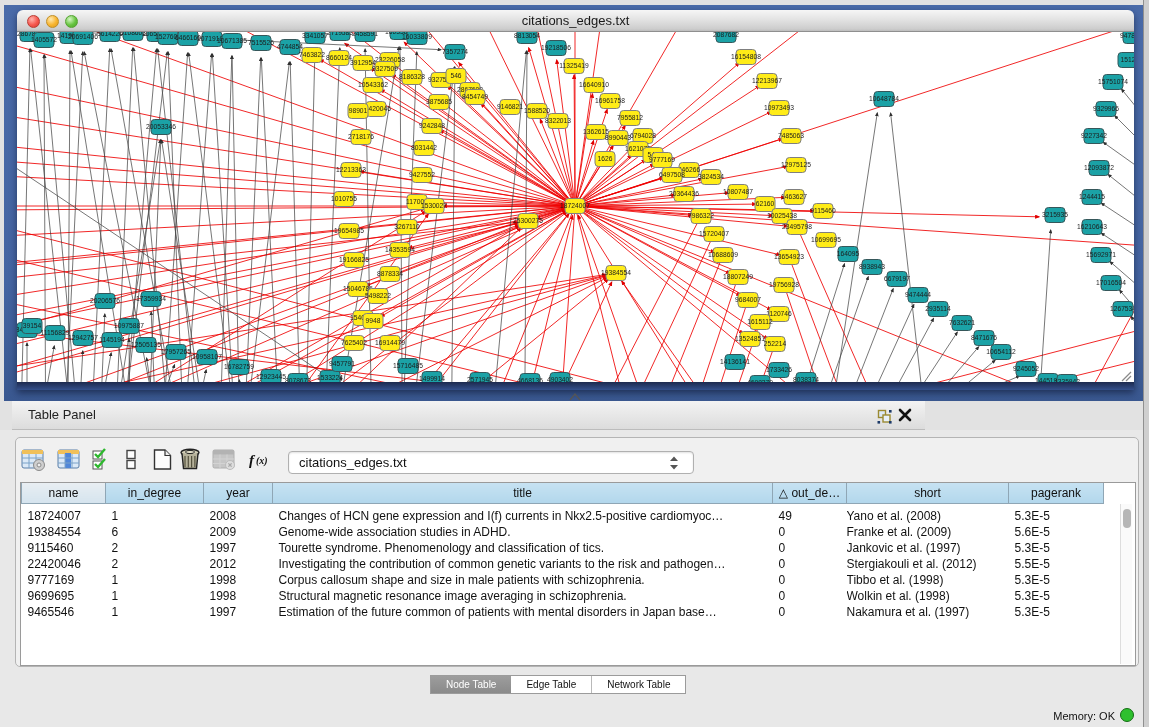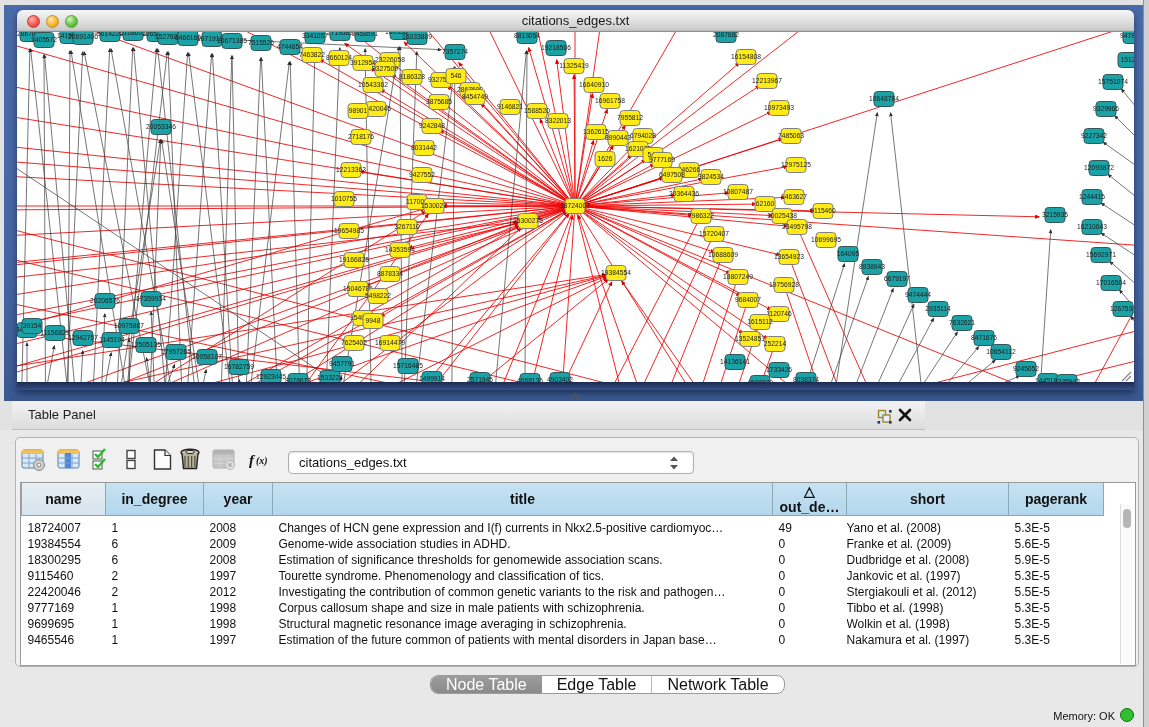--- a/index.html
+++ b/index.html
@@ -27,33 +27,33 @@
 #panel{position:absolute;left:15px;top:7px;width:1122px;height:228px;
   background:#f0f0f0;border:1px solid #b4b4b4;border-radius:5px;}
 #combo{position:absolute;left:272px;top:13px;width:394px;height:21px;background:#fff;
   border:1px solid #b0b0b0;border-radius:4px;font-size:13px;color:#111;
   line-height:21px;padding-left:10px;box-shadow:inset 0 1px 2px rgba(0,0,0,.12)}
 table{border-collapse:collapse;table-layout:fixed;font-size:12px;color:#111;
   width:1075px}
 #tablewrap{position:absolute;left:4px;top:44px;width:1114px;height:182px;
   background:#fff;border:1px solid #9a9a9a;overflow:hidden}
 th{background:linear-gradient(180deg,#c6e2f2,#b2d7ec);border:1px solid #8fa6b5;
-  border-top:none;font-weight:bold;height:20px;padding:0;font-size:14px}
+  border-top:none;font-weight:normal;height:20px;padding:0;font-size:12px}
 th.c1{background:linear-gradient(180deg,#e8eef2,#d5e4ee)}
 td{height:16px;padding:0 0 0 6px;white-space:nowrap;overflow:hidden}
 td.c6{text-align:left;padding:0}
 .c1{width:83px}.c2{width:97px}.c3{width:68px}.c4{width:499px}.c5{width:73px}
 .c6{width:161px}.c7{width:94px}
 #vsb{position:absolute;right:3px;top:21px;width:11px;height:160px;background:#fafafa;
   border-left:1px solid #ddd}
 #vsbthumb{position:absolute;left:1.5px;top:5px;width:8px;height:19px;
   background:#b6b6b6;border-radius:4px}
 #tabs{position:absolute;left:430px;top:675px;height:17px;border:1px solid #9b9b9b;
-  border-radius:8px;overflow:hidden;background:#fff;display:flex;
-  font-size:16px;line-height:17px}
+  border-radius:0;overflow:hidden;background:#fff;display:flex;
+  font-size:10px;line-height:17px}
 #tabs div{padding:0 15px;color:#111}
 #tabs .sel{background:linear-gradient(180deg,#9d9d9d,#8a8a8a);color:#fff}
 #tabs .sep{border-left:1px solid #b9b9b9;padding:0}
 #status{position:absolute;left:0;top:695px;width:1149px;height:32px;
   background:#e8e8e8}
 #status span{position:absolute;right:34px;top:15px;font-size:11px;color:#111}
 #memdot{position:absolute;right:15px;top:13px;width:12px;height:12px;
   border-radius:50%;background:#2ec02e;border:1.5px solid #156d15}
 #redge{position:absolute;right:0;top:0;width:5px;height:727px;background:#cfcfcf;
   border-left:1px solid #909090}
@@ -688,29 +688,20 @@
 <tr>
               <td class="c1">19384554</td>
               <td class="c2">6</td>
               <td class="c3">2009</td>
               <td class="c4">Genome-wide association studies in ADHD.</td>
               <td class="c5">0</td>
               <td class="c6">Franke et al. (2009)</td>
               <td class="c7">5.6E-5</td>
             </tr>
 <tr>
-              <td class="c1">18300295</td>
-              <td class="c2">6</td>
-              <td class="c3">2008</td>
-              <td class="c4">Estimation of significance thresholds for genomewide association scans.</td>
-              <td class="c5">0</td>
-              <td class="c6">Dudbridge et al. (2008)</td>
-              <td class="c7">5.9E-5</td>
-            </tr>
-<tr>
               <td class="c1">9115460</td>
               <td class="c2">2</td>
               <td class="c3">1997</td>
               <td class="c4">Tourette syndrome. Phenomenology and classification of tics.</td>
               <td class="c5">0</td>
               <td class="c6">Jankovic et al. (1997)</td>
               <td class="c7">5.3E-5</td>
             </tr>
 <tr>
               <td class="c1">22420046</td>

